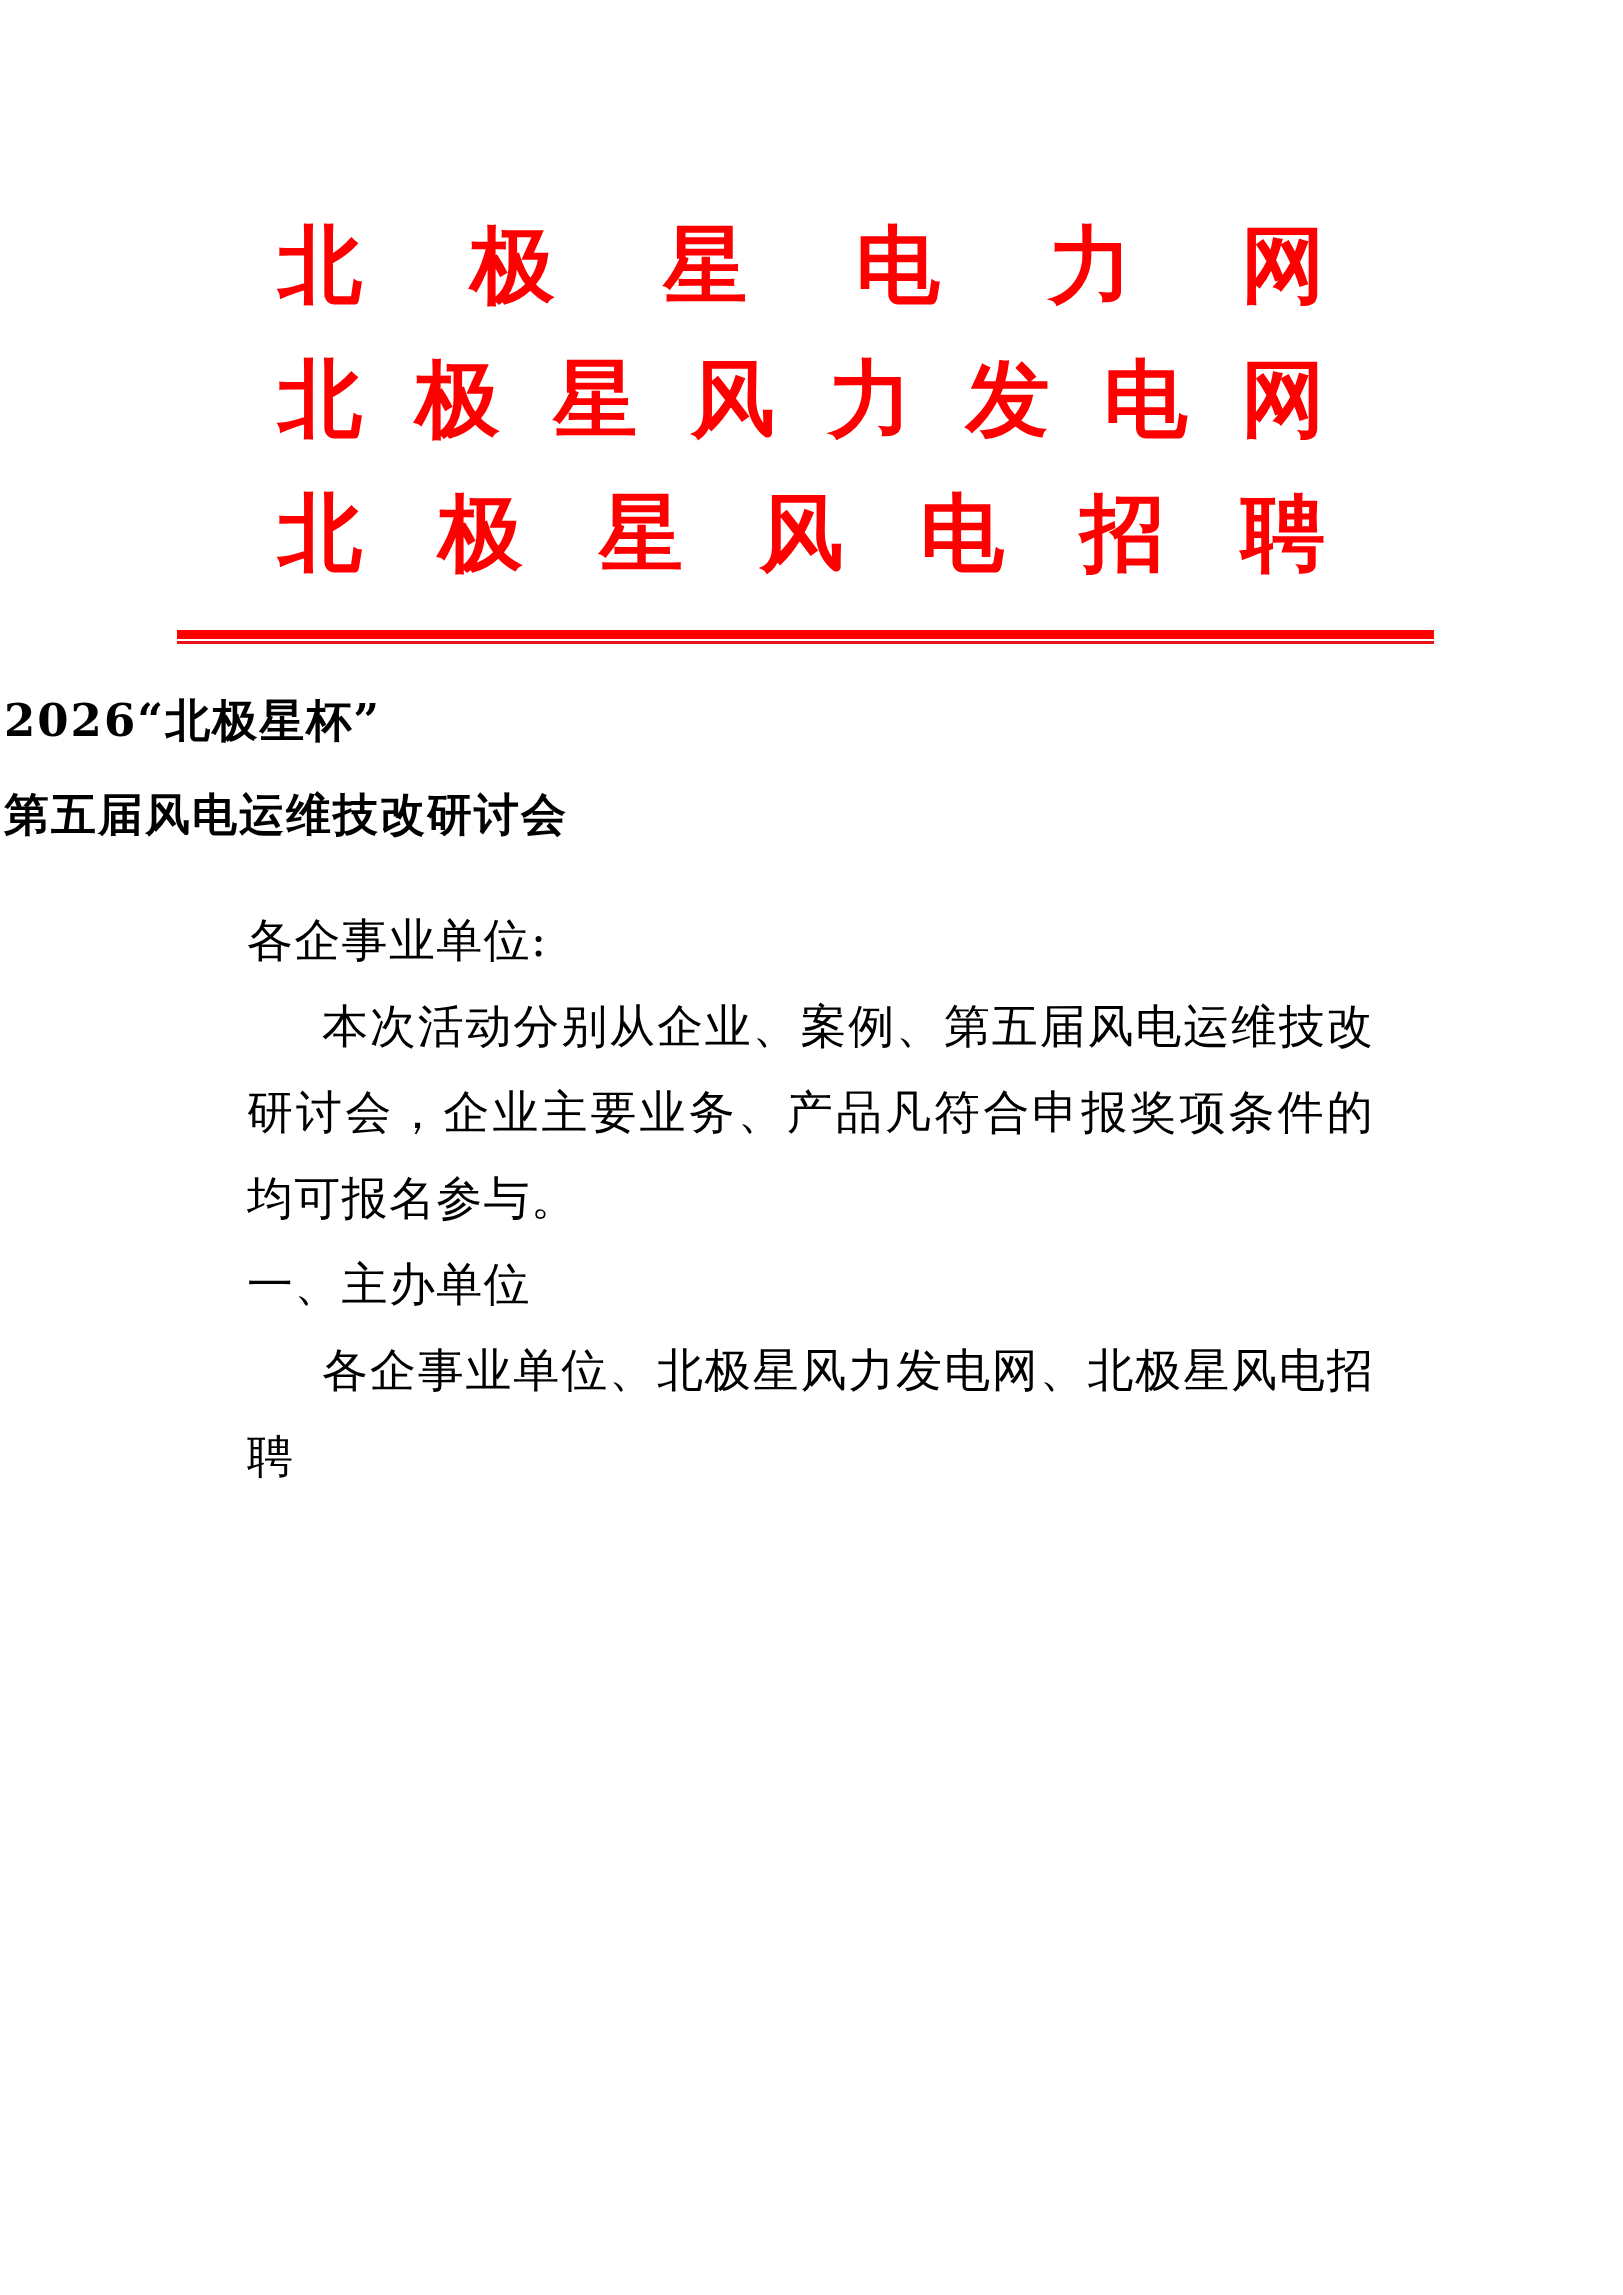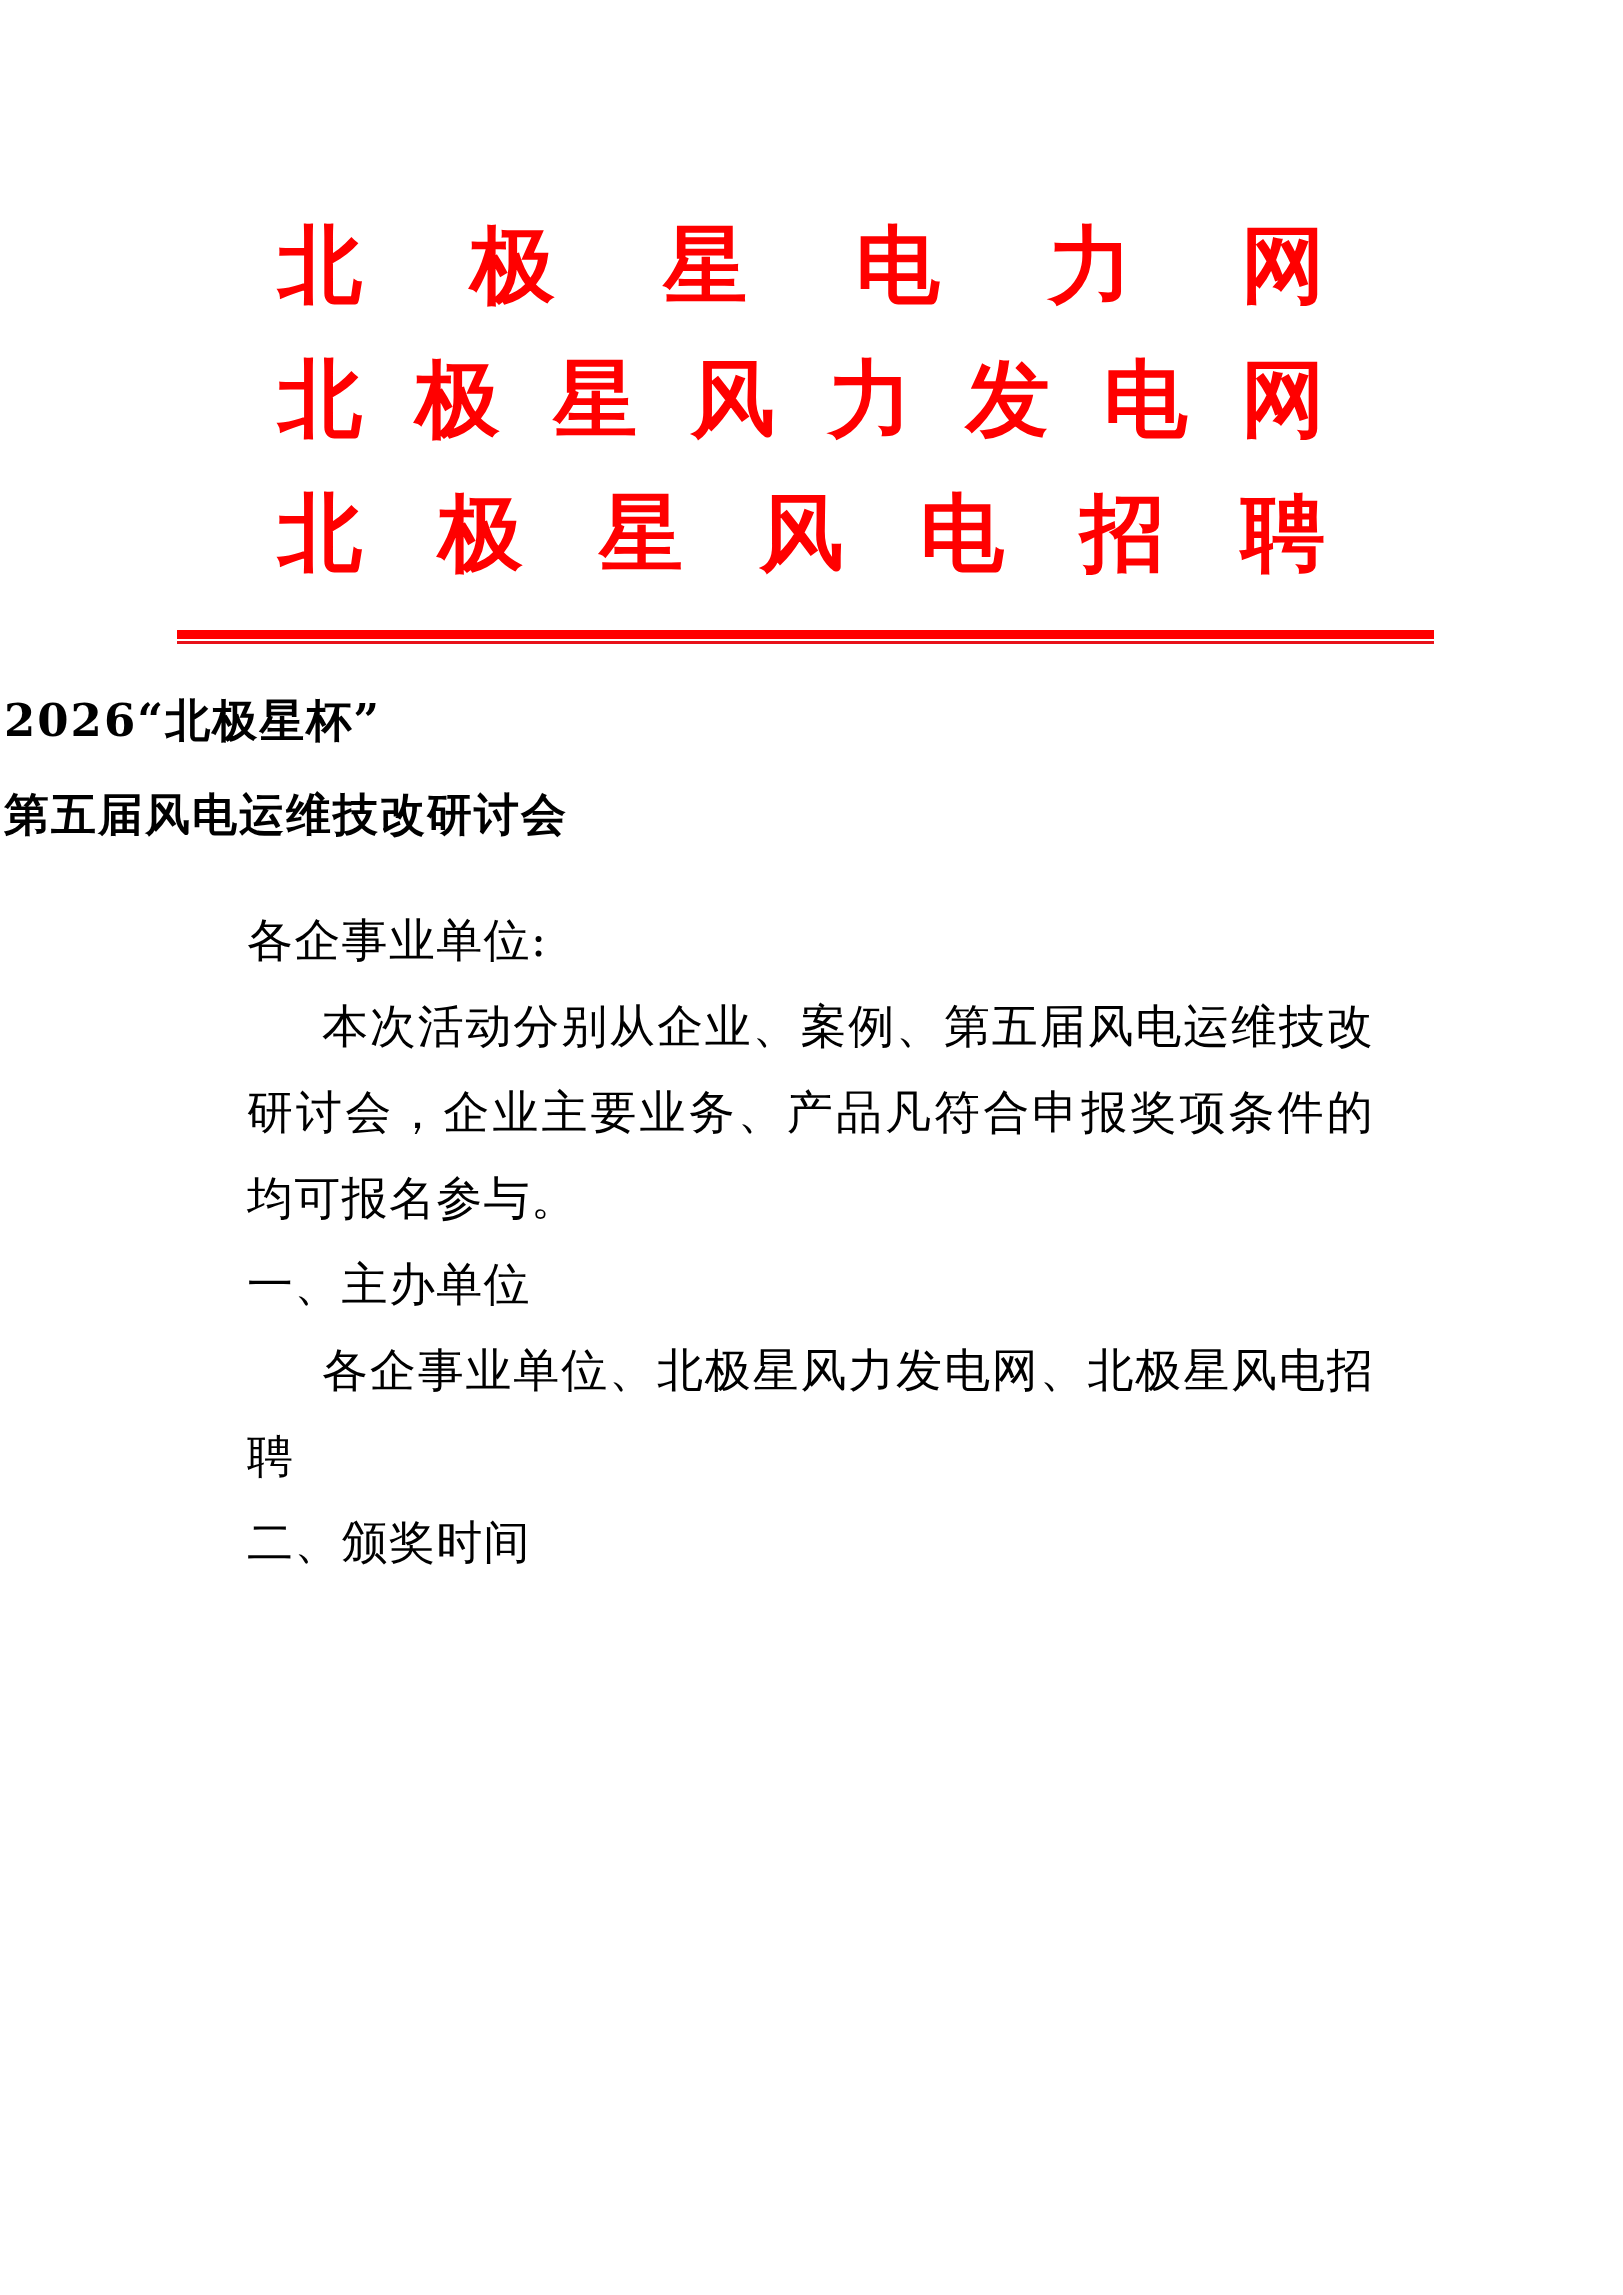--- a/index.html
+++ b/index.html
@@ -63,15 +63,14 @@
 <div class="rule-thin"></div>
 
 <div class="title t1">2026“北极星杯”</div>
 <div class="title t2">第五届风电运维技改研讨会</div>
 
 <div class="body-text">
   <p>各企事业单位:</p>
   <p class="indent">本次活动分别从企业、案例、第五届风电运维技改研讨会，企业主要业务、产品凡符合申报奖项条件的均可报名参与。</p>
   <p class="section-h">一、主办单位</p>
   <p class="indent">各企事业单位、北极星风力发电网、北极星风电招聘</p>
-  <p class="section-h">二、颁奖时间</p>
 </div>
 
 
 </body></html>

